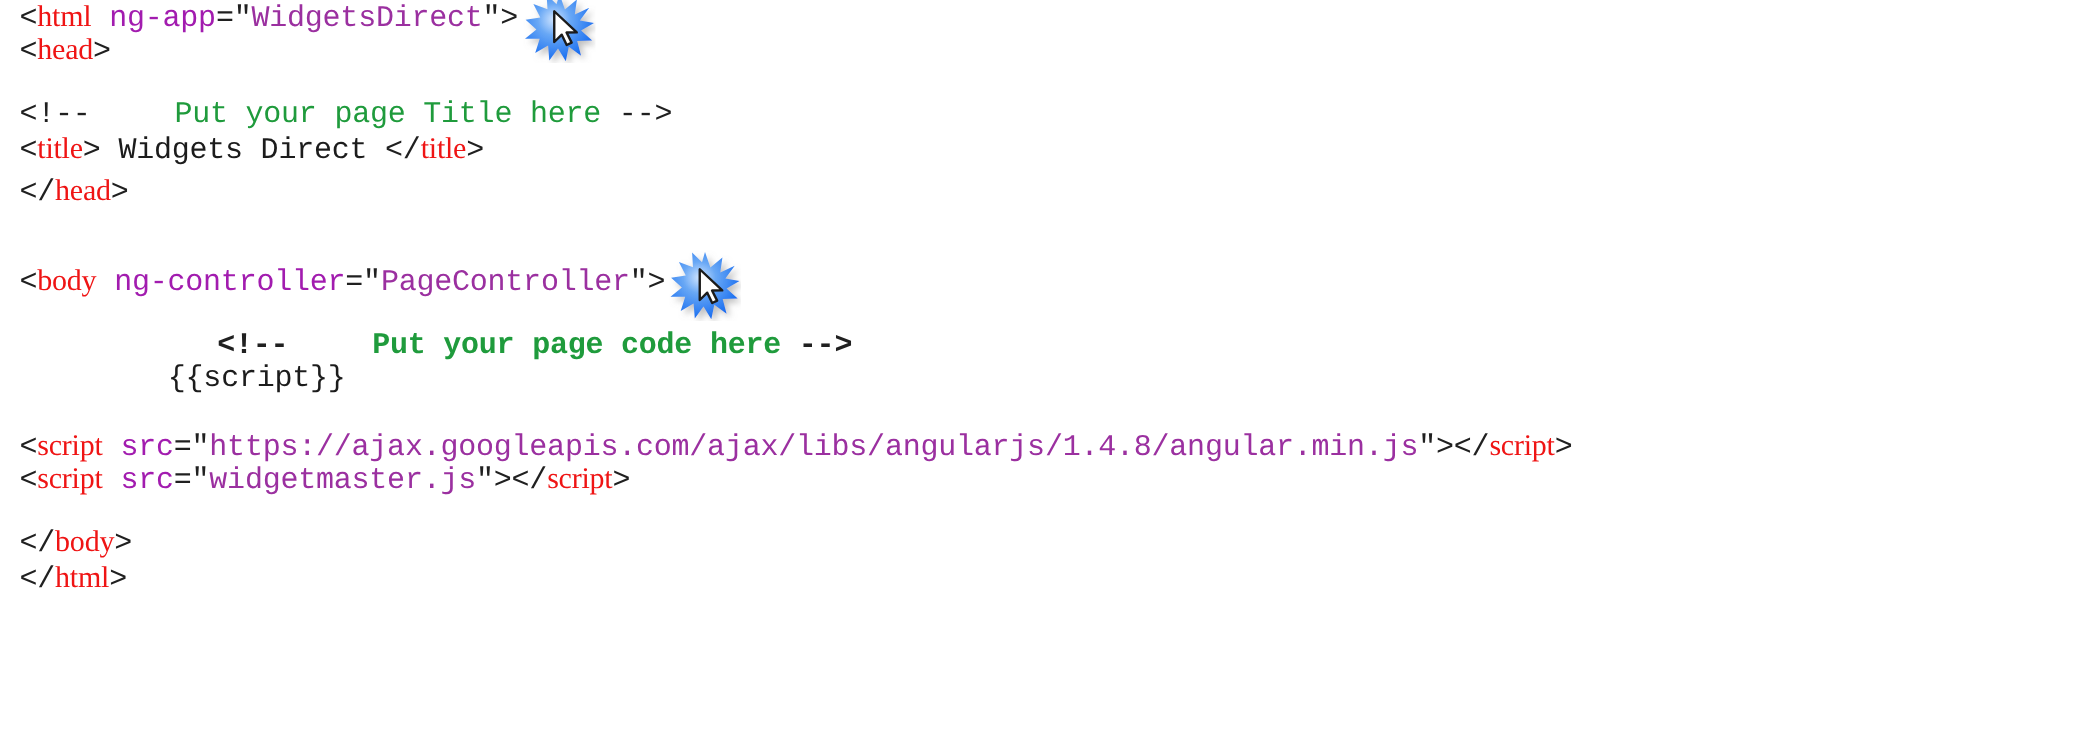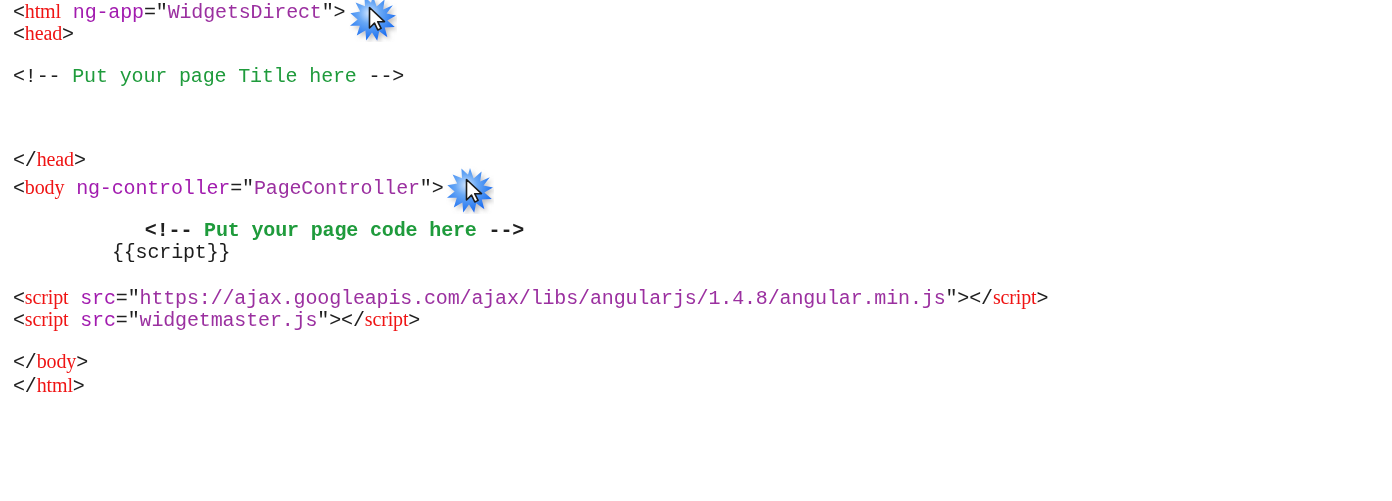--- a/index.html
+++ b/index.html
@@ -29,41 +29,42 @@
     font-size: 20px;
     letter-spacing: -0.15px;
     white-space: pre;
     color: #000000;
   }
   .tok { white-space: pre; }
   .t-punct   { color: #202020; }
   .t-tag     { color: #ef1414; font-family: Liberation Serif, serif; }
   .t-attr    { color: #a21caf; }
   .t-value   { color: #9b30a0; }
-  .t-comment { color: #1f9b3c; }
+  .t-comment { color: #1f9b3c; margin-left: 44px; }
   .t-text    { color: #1c1c1c; }
 
   .click-burst {
     position: absolute;
     width: 48px;
     height: 48px;
     pointer-events: none;
   }
   .click-burst svg { display: block; }
 </style>
 </head>
 <body>
 
 <div id="code-view">
     <div class="code-line" style="top: 0px; left: 13px;"><span class="tok t-punct">&lt;</span><span class="tok t-tag">html</span><span class="tok t-punct"> </span><span class="tok t-attr">ng-app</span><span class="tok t-punct">="</span><span class="tok t-value">WidgetsDirect</span><span class="tok t-punct">"&gt;</span></div>
     <div class="code-line" style="top: 22px; left: 13px;"><span class="tok t-punct">&lt;</span><span class="tok t-tag">head</span><span class="tok t-punct">&gt;</span></div>
     <div class="code-line" style="top: 44px; left: 13px;">&nbsp;</div>
     <div class="code-line" style="top: 66px; left: 13px;"><span class="tok t-punct">&lt;!-- </span><span class="tok t-comment">Put your page Title here</span><span class="tok t-punct"> --&gt;</span></div>
+    <div class="code-line" style="top: 88px; left: 13px;"><span class="tok t-punct">&lt;</span><span class="tok t-tag">title</span><span class="tok t-punct">&gt;</span><span class="tok t-text"> Widgets Direct </span><span class="tok t-punct">&lt;/</span><span class="tok t-tag">title</span><span class="tok t-punct">&gt;</span></div>
     <div class="code-line" style="top: 110px; left: 13px;">&nbsp;</div>
-    <div class="code-line" style="top: 148px; left: 13px;"><span class="tok t-punct">&lt;/</span><span class="tok t-tag">head</span><span class="tok t-punct">&gt;</span></div>
+    <div class="code-line" style="top: 116px; left: 13px;"><span class="tok t-punct">&lt;/</span><span class="tok t-tag">head</span><span class="tok t-punct">&gt;</span></div>
     <div class="code-line" style="top: 154px; left: 13px;">&nbsp;</div>
     <div class="code-line" style="top: 176px; left: 13px;"><span class="tok t-punct">&lt;</span><span class="tok t-tag">body</span><span class="tok t-punct"> </span><span class="tok t-attr">ng-controller</span><span class="tok t-punct">="</span><span class="tok t-value">PageController</span><span class="tok t-punct">"&gt;</span></div>
     <div class="code-line" style="top: 198px; left: 13px;">&nbsp;</div>
     <div class="code-line" style="top: 220px; left: 144.84px; font-weight: bold;"><span class="tok t-punct">&lt;!-- </span><span class="tok t-comment">Put your page code here</span><span class="tok t-punct"> --&gt;</span></div>
     <div class="code-line" style="top: 242px; left: 111.88px;"><span class="tok t-text">{{script}}</span></div>
     <div class="code-line" style="top: 264px; left: 13px;">&nbsp;</div>
     <div class="code-line" style="top: 286px; left: 13px;"><span class="tok t-punct">&lt;</span><span class="tok t-tag">script</span><span class="tok t-punct"> </span><span class="tok t-attr">src</span><span class="tok t-punct">="</span><span class="tok t-value">https://ajax.googleapis.com/ajax/libs/angularjs/1.4.8/angular.min.js</span><span class="tok t-punct">"&gt;</span><span class="tok t-punct">&lt;/</span><span class="tok t-tag">script</span><span class="tok t-punct">&gt;</span></div>
     <div class="code-line" style="top: 308px; left: 13px;"><span class="tok t-punct">&lt;</span><span class="tok t-tag">script</span><span class="tok t-punct"> </span><span class="tok t-attr">src</span><span class="tok t-punct">="</span><span class="tok t-value">widgetmaster.js</span><span class="tok t-punct">"&gt;</span><span class="tok t-punct">&lt;/</span><span class="tok t-tag">script</span><span class="tok t-punct">&gt;</span></div>
     <div class="code-line" style="top: 330px; left: 13px; margin-top: 20px;"><span class="tok t-punct">&lt;/</span><span class="tok t-tag">body</span><span class="tok t-punct">&gt;</span></div>
     <div class="code-line" style="top: 352px; left: 13px;">&nbsp;</div>

